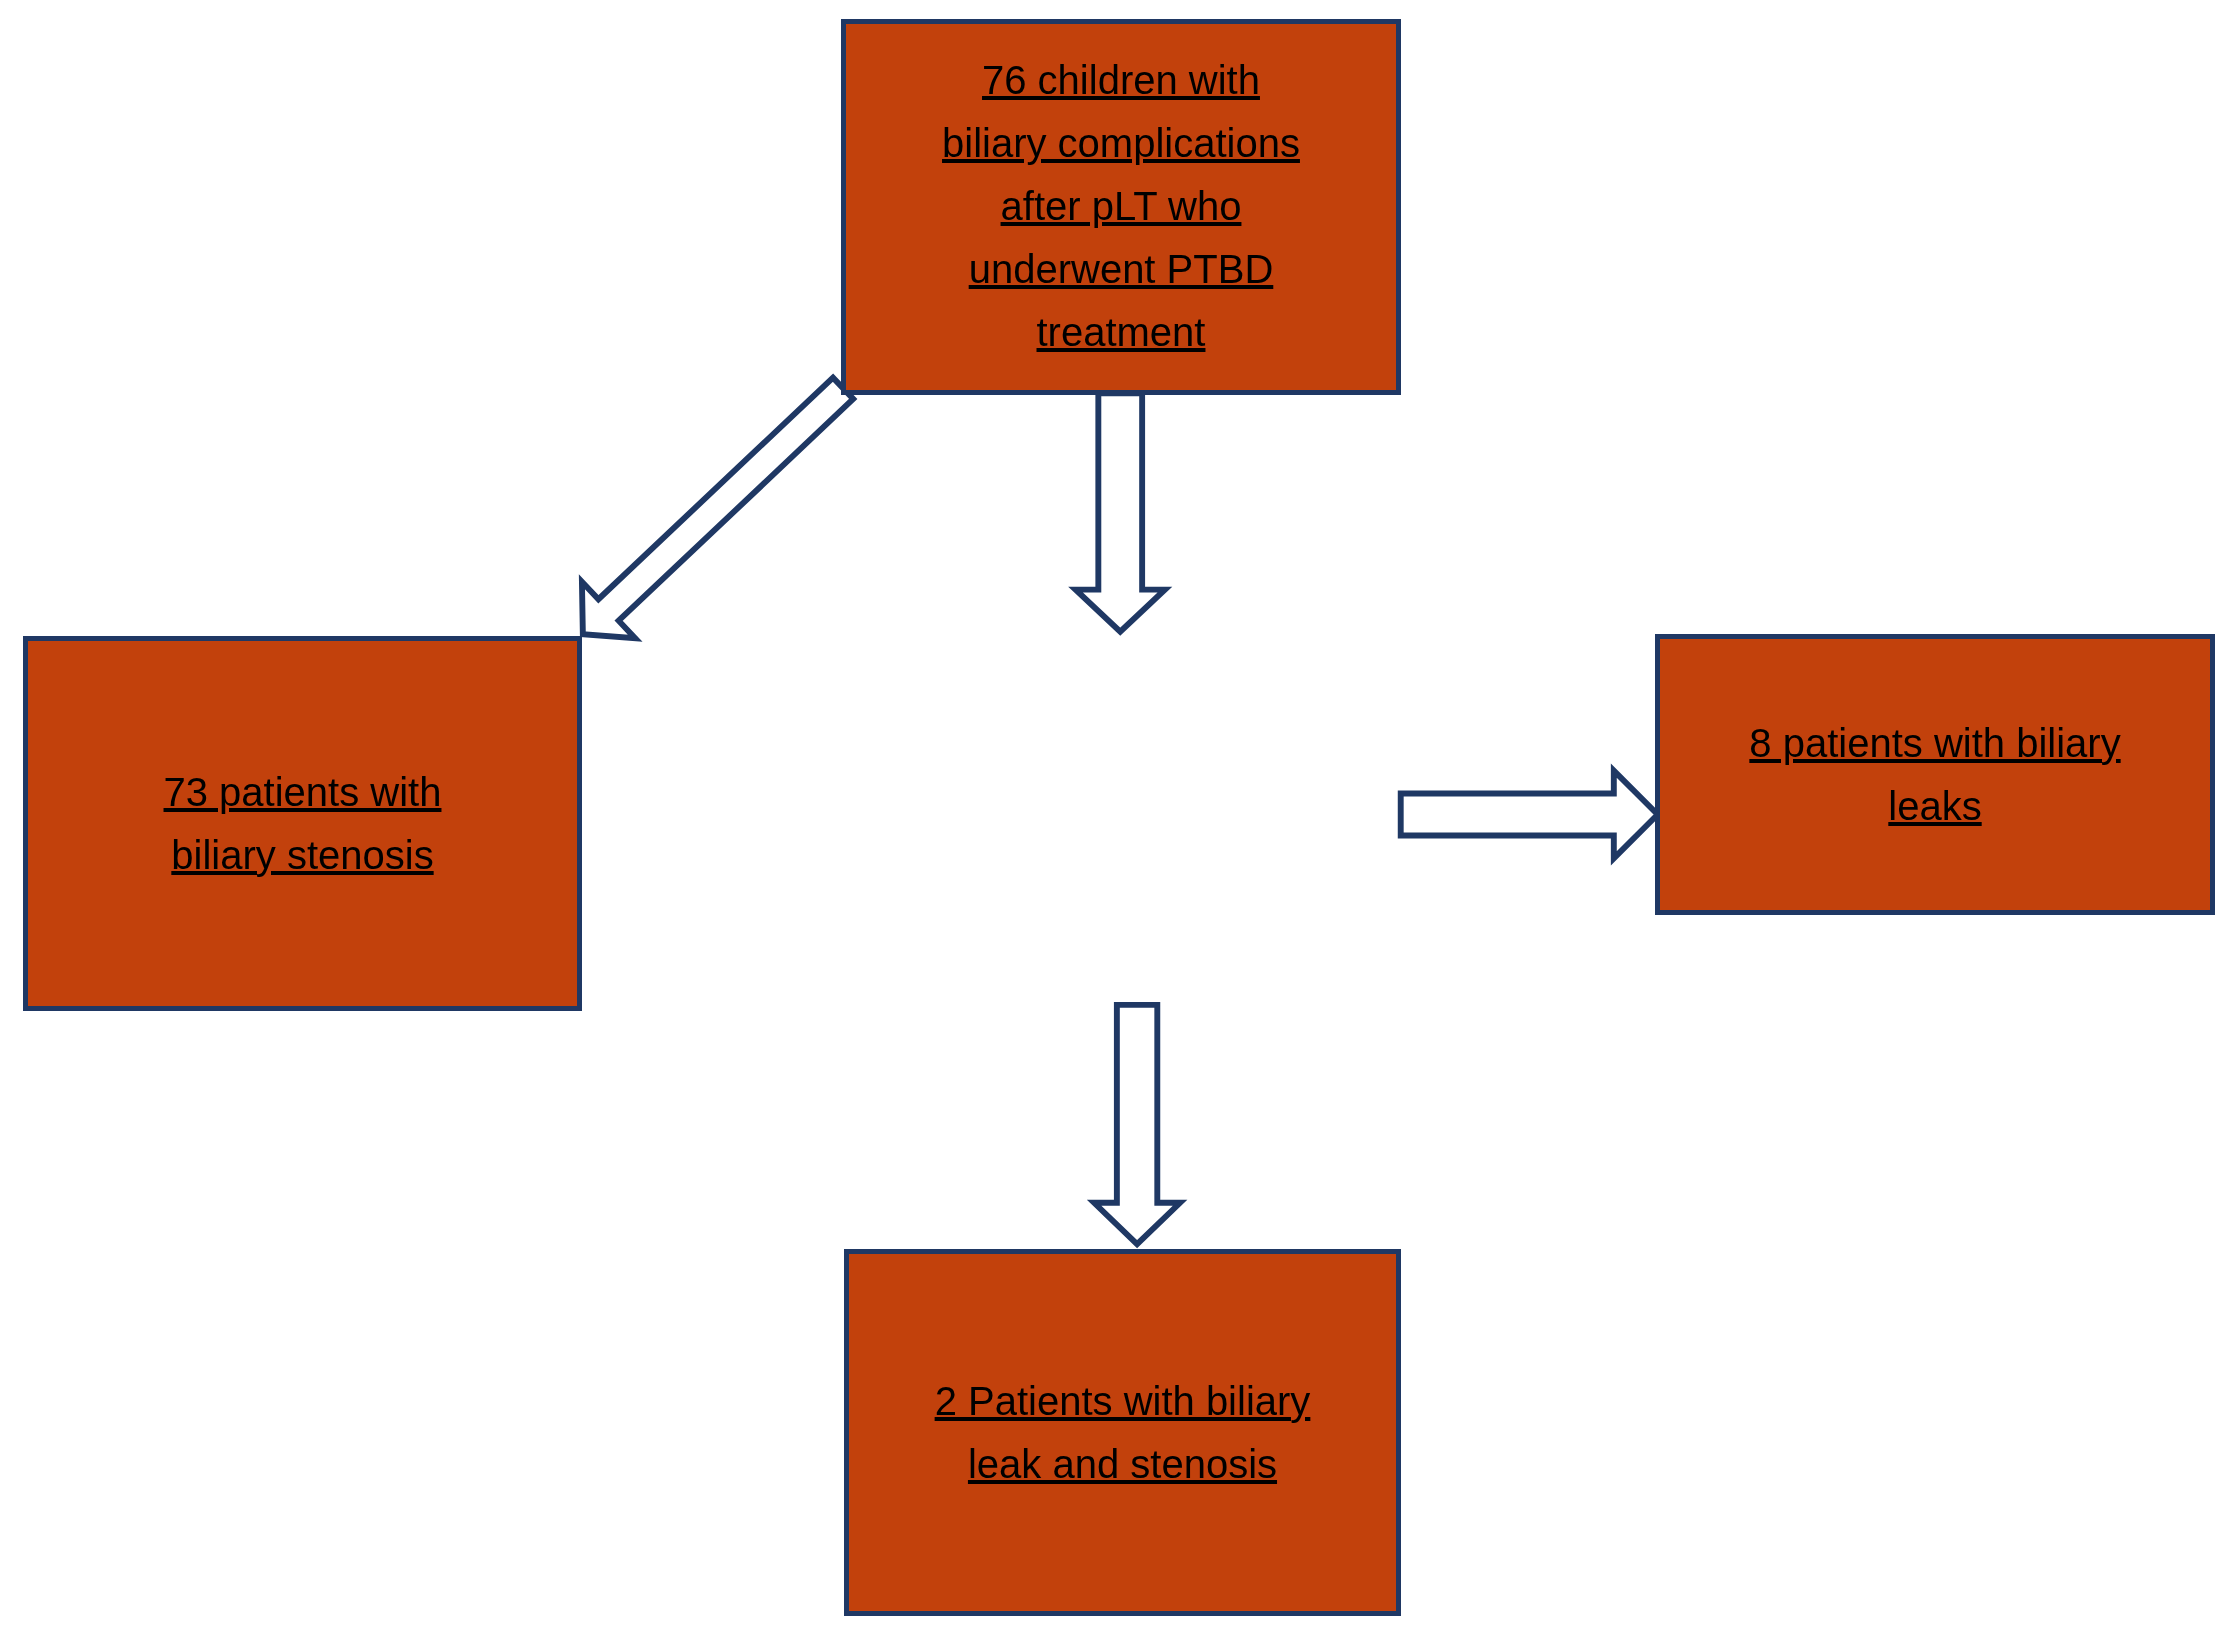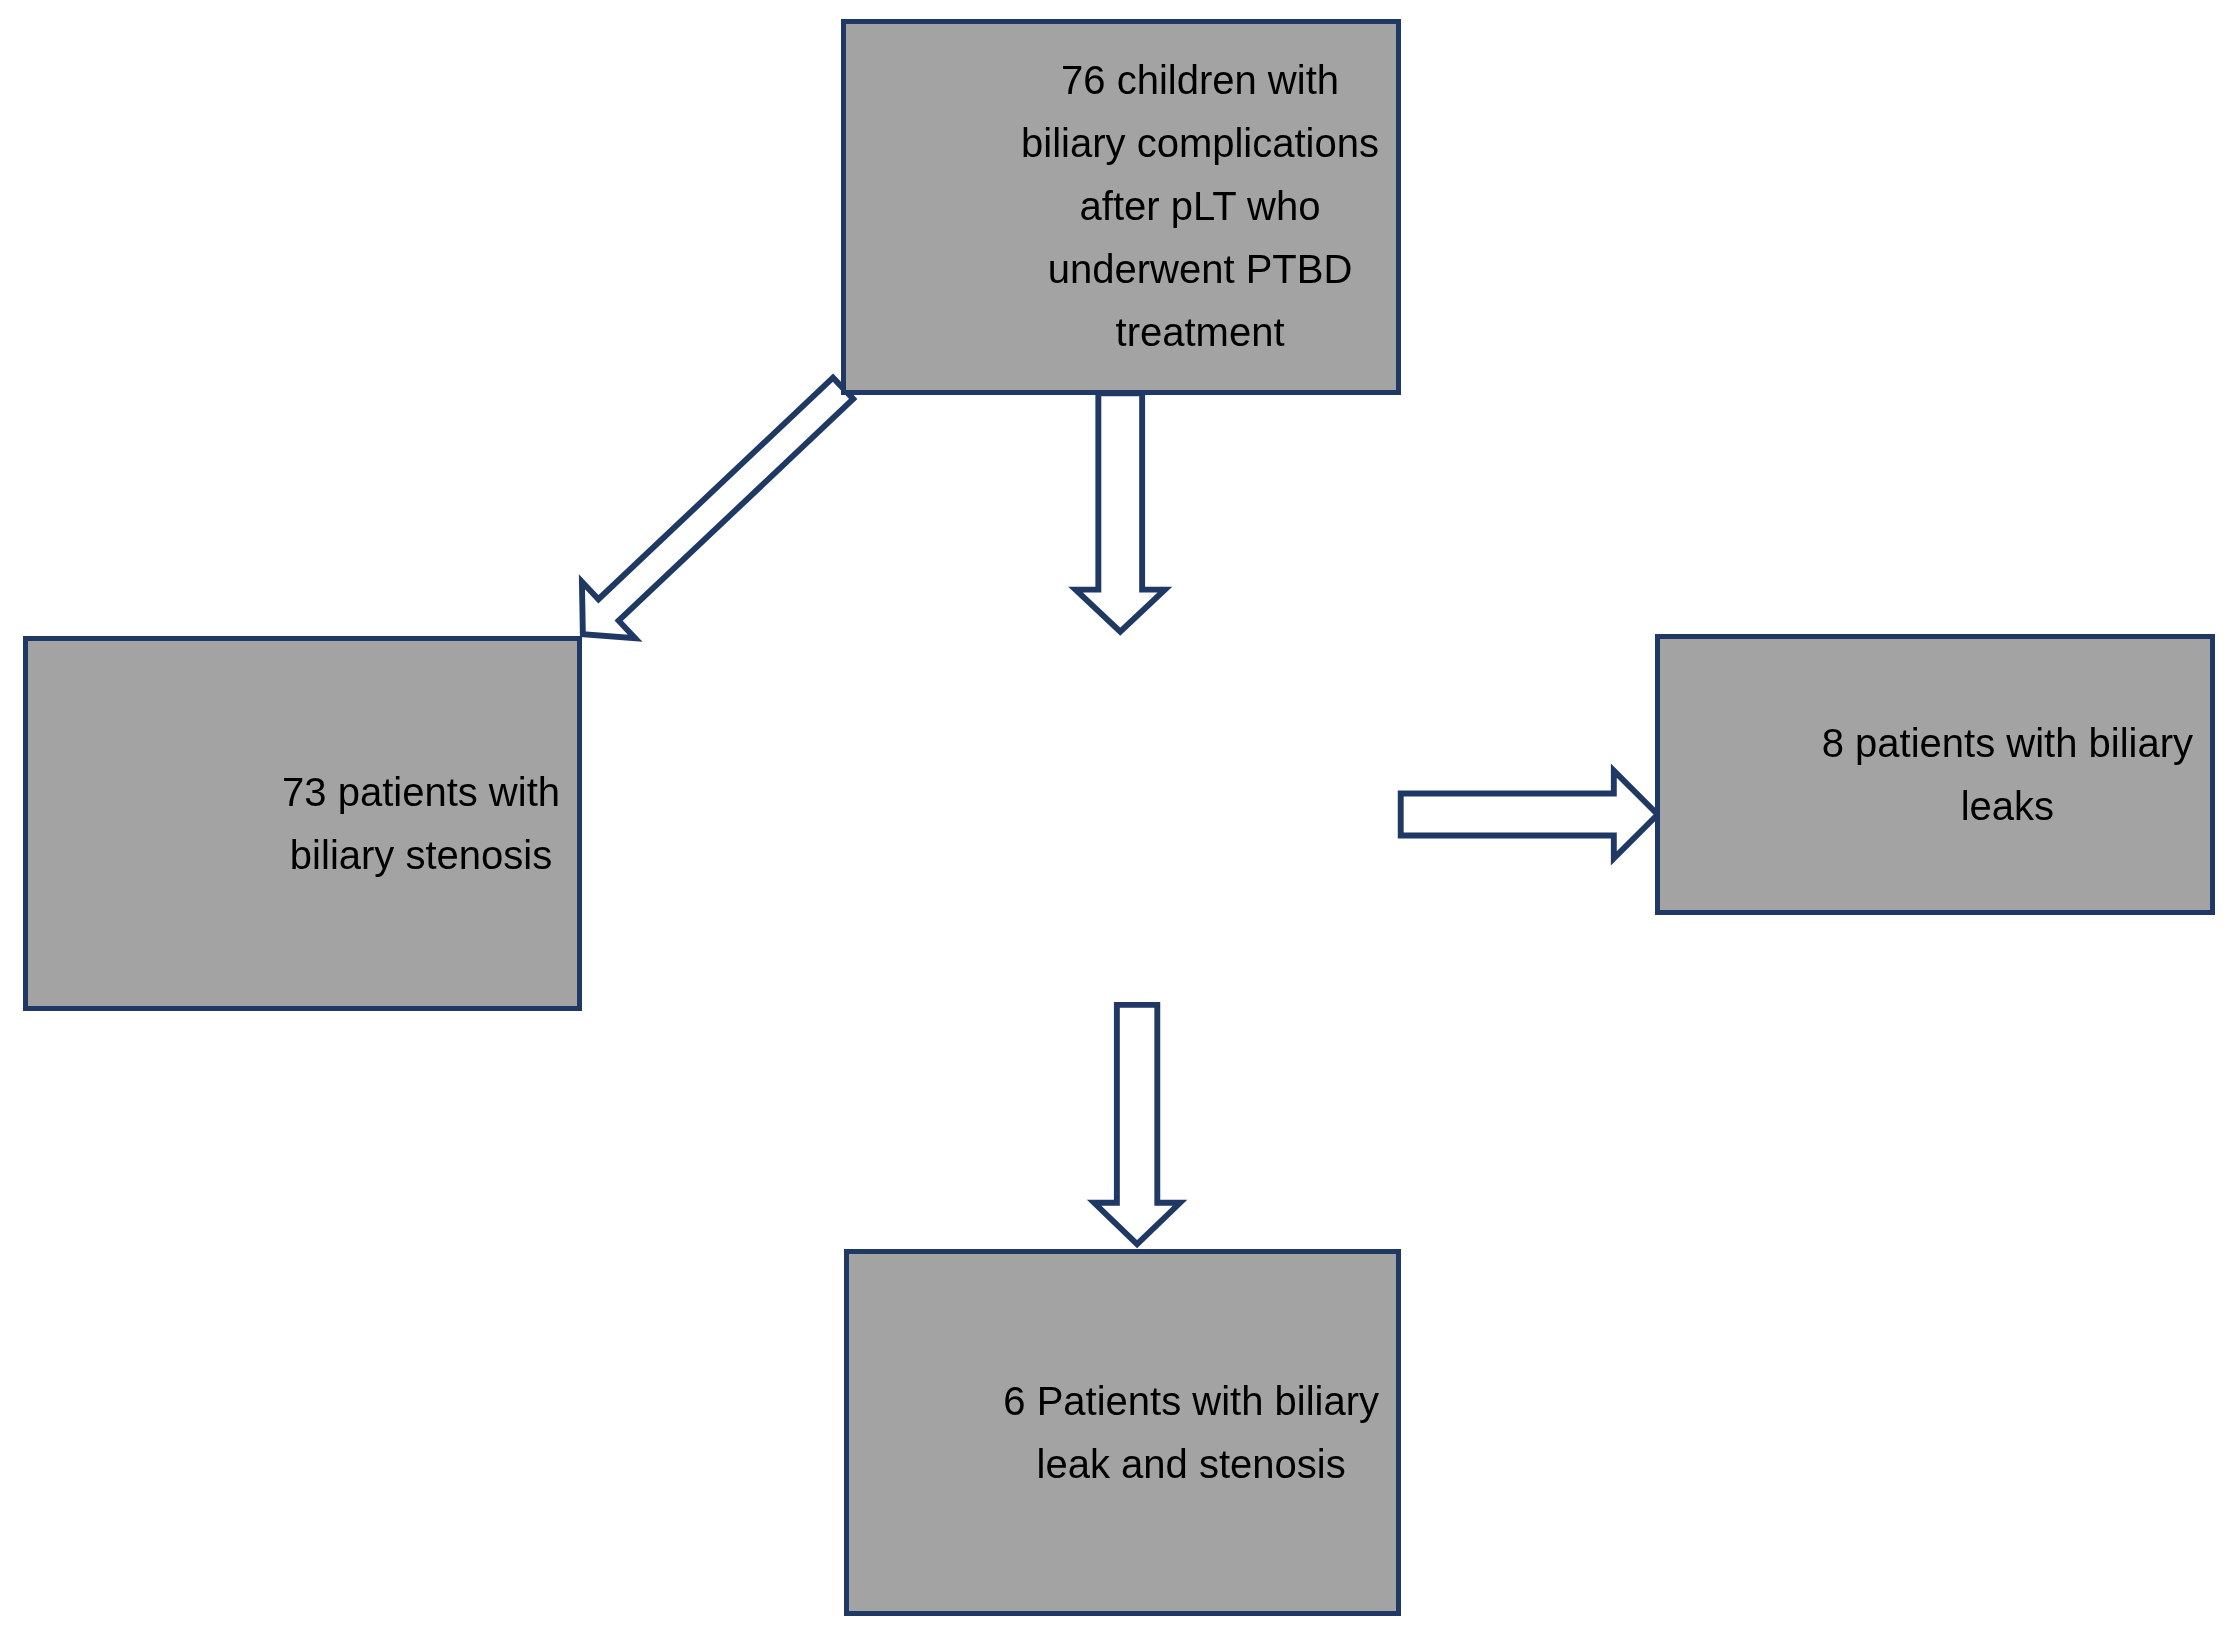--- a/index.html
+++ b/index.html
@@ -19,27 +19,28 @@
     position: absolute;
     left: 0;
     top: 0;
     width: 2227px;
     height: 1645px;
     z-index: 1;
   }
   .node {
     position: absolute;
     box-sizing: border-box;
-    background: #a3a3a3;
+    background: #c2410c;
     border: 5.9px solid var(--line, #1f3864);
     display: flex;
     align-items: center;
-    justify-content: flex-end;
+    justify-content: center;
     text-align: center;
     z-index: 2;
+    text-decoration: underline;
   }
   .node-text {
     white-space: pre-line;
     font-size: 40px;
     line-height: 63px;
     color: var(--ink, #000000);
     padding: 0 17px;
   }
   #node-top    { left: 841px;  top: 18.5px;   width: 560px; height: 376px; }
   #node-left   { left: 23px;   top: 636px;  width: 559px; height: 375px; }
@@ -72,18 +73,18 @@
 biliary stenosis</div>
   </div>
 
 
   <div class="node" id="node-right">
     <div class="node-text">8 patients with biliary
 leaks</div>
   </div>
 
   <div class="node" id="node-bottom">
-    <div class="node-text">6 Patients with biliary
+    <div class="node-text">2 Patients with biliary
 leak and stenosis</div>
   </div>
 
 </div>
 
 
 </body></html>

